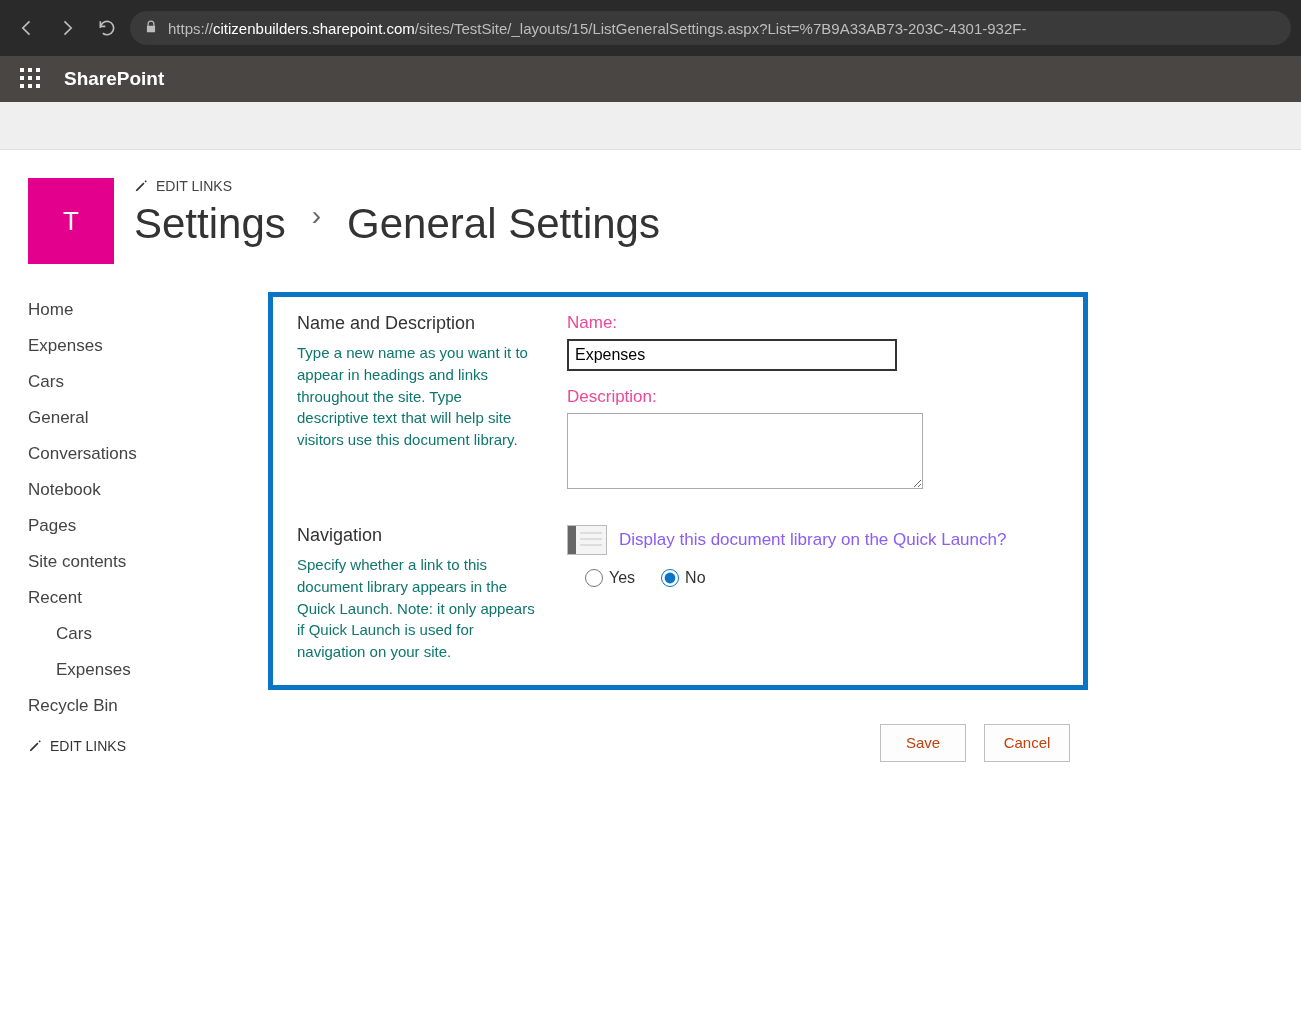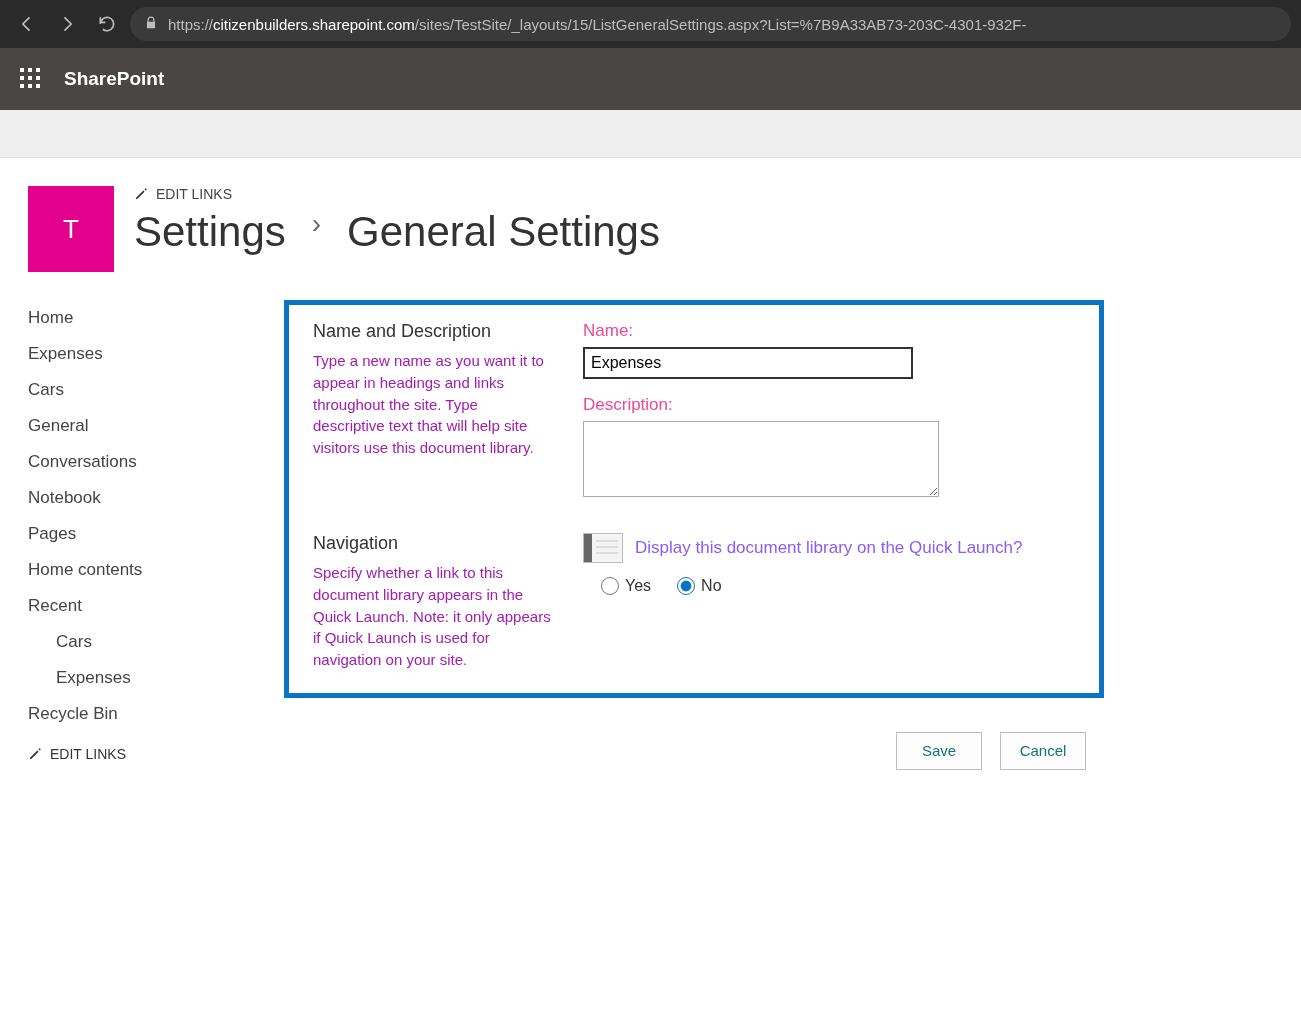--- a/index.html
+++ b/index.html
@@ -4,21 +4,21 @@
 <style>
   * { box-sizing: border-box; margin: 0; padding: 0; }
   body {
     font-family: "Segoe UI", "Segoe UI Web", Arial, sans-serif;
     background: #fff;
     color: #333;
     width: 1301px;
   }
   
   .browser-bar {
-    height: 48px;
+    height: 56px;
     background: #2a2a2a;
     display: flex;
     align-items: center;
     padding: 0 10px;
     gap: 6px;
   }
   .nav-btn {
     width: 34px; height: 34px;
     display: flex; align-items: center; justify-content: center;
     color: #bdbdbd;
@@ -36,21 +36,21 @@
     gap: 10px;
     color: #bdbdbd;
     font-size: 15px;
     overflow: hidden;
     white-space: nowrap;
   }
   .url-bar .lock svg { width: 14px; height: 14px; fill: #bdbdbd; }
   .url-bar .domain { color: #fff; }
   
   .suite-bar {
-    height: 62px;
+    height: 46px;
     background: #494643;
     color: #fff;
     display: flex;
     align-items: center;
     padding: 0 14px;
     gap: 22px;
   }
   .waffle {
     width: 22px; height: 22px;
     display: grid;
@@ -93,21 +93,20 @@
     font-size: 42px; font-weight: 300; color: #333;
     display: flex; align-items: flex-start; gap: 26px;
   }
   .page-title .chev { font-size: 28px; color: #666; }
   .settings-link { color: #333; }
   
   .body-row {
     display: flex;
     padding: 28px 0 0 28px;
     align-items: flex-start;
-    gap: 16px;
   }
   .left-nav {
     width: 240px;
     flex-shrink: 0;
     padding-right: 10px;
   }
   .left-nav a {
     display: block;
     color: #444;
     text-decoration: none;
@@ -135,21 +134,21 @@
     gap: 30px;
   }
   .section-left {
     width: 240px;
     flex-shrink: 0;
   }
   .section-title {
     font-size: 18px; color: #333; margin-bottom: 8px;
   }
   .section-desc {
-    font-size: 15px; color: #a21caf; line-height: 1.45;
+    font-size: 15px; color: #0f766e; line-height: 1.45;
   }
   .section-right { flex: 1; }
   .form-label { font-size: 17px; color: #ec4899; margin-bottom: 6px; display: block; }
   .text-input {
     width: 330px;
     height: 32px;
     border: 2px solid #333;
     padding: 2px 6px;
     font-size: 16px;
     margin-bottom: 16px;
@@ -180,21 +179,21 @@
   .radio-opt { display: flex; align-items: center; gap: 6px; font-size: 16px; color: #333; }
   input[type=radio] { width: 18px; height: 18px; accent-color: #0a75c4; }
   .button-row {
     display: flex; gap: 18px; justify-content: flex-end;
     padding: 34px 18px 0 0;
   }
   .sp-btn {
     min-width: 86px; height: 38px;
     border: 1px solid #bfbfbf;
     background: #fdfdfd;
-    font-size: 15px; color: #0f766e;
+    font-size: 15px; color: #c2410c;
     cursor: pointer;
   }
 </style>
 </head>
 <body>
 
 <div class="browser-bar">
   <div class="nav-btn">
     <svg viewBox="0 0 24 24">
         <polyline points="15 4 7 12 15 20"></polyline>
@@ -260,21 +259,21 @@
 
 <div class="body-row">
   <nav class="left-nav">
     <a href="#">Home</a>
     <a href="#">Expenses</a>
     <a href="#">Cars</a>
     <a href="#">General</a>
     <a href="#">Conversations</a>
     <a href="#">Notebook</a>
     <a href="#">Pages</a>
-    <a href="#">Home contents</a>
+    <a href="#">Site contents</a>
     <a href="#">Recent</a>
     <a href="#" class="sub">Cars</a>
     <a href="#" class="sub">Expenses</a>
     <a href="#">Recycle Bin</a>
     <div class="edit-links-bottom">
       <svg viewBox="0 0 24 24">
           <path d="M3 21l3-1 12-12-2-2L4 18l-1 3zM18 4l2 2 2-2-2-2-2 2z"></path>
         </svg>
       <span>EDIT LINKS</span>
     </div>

